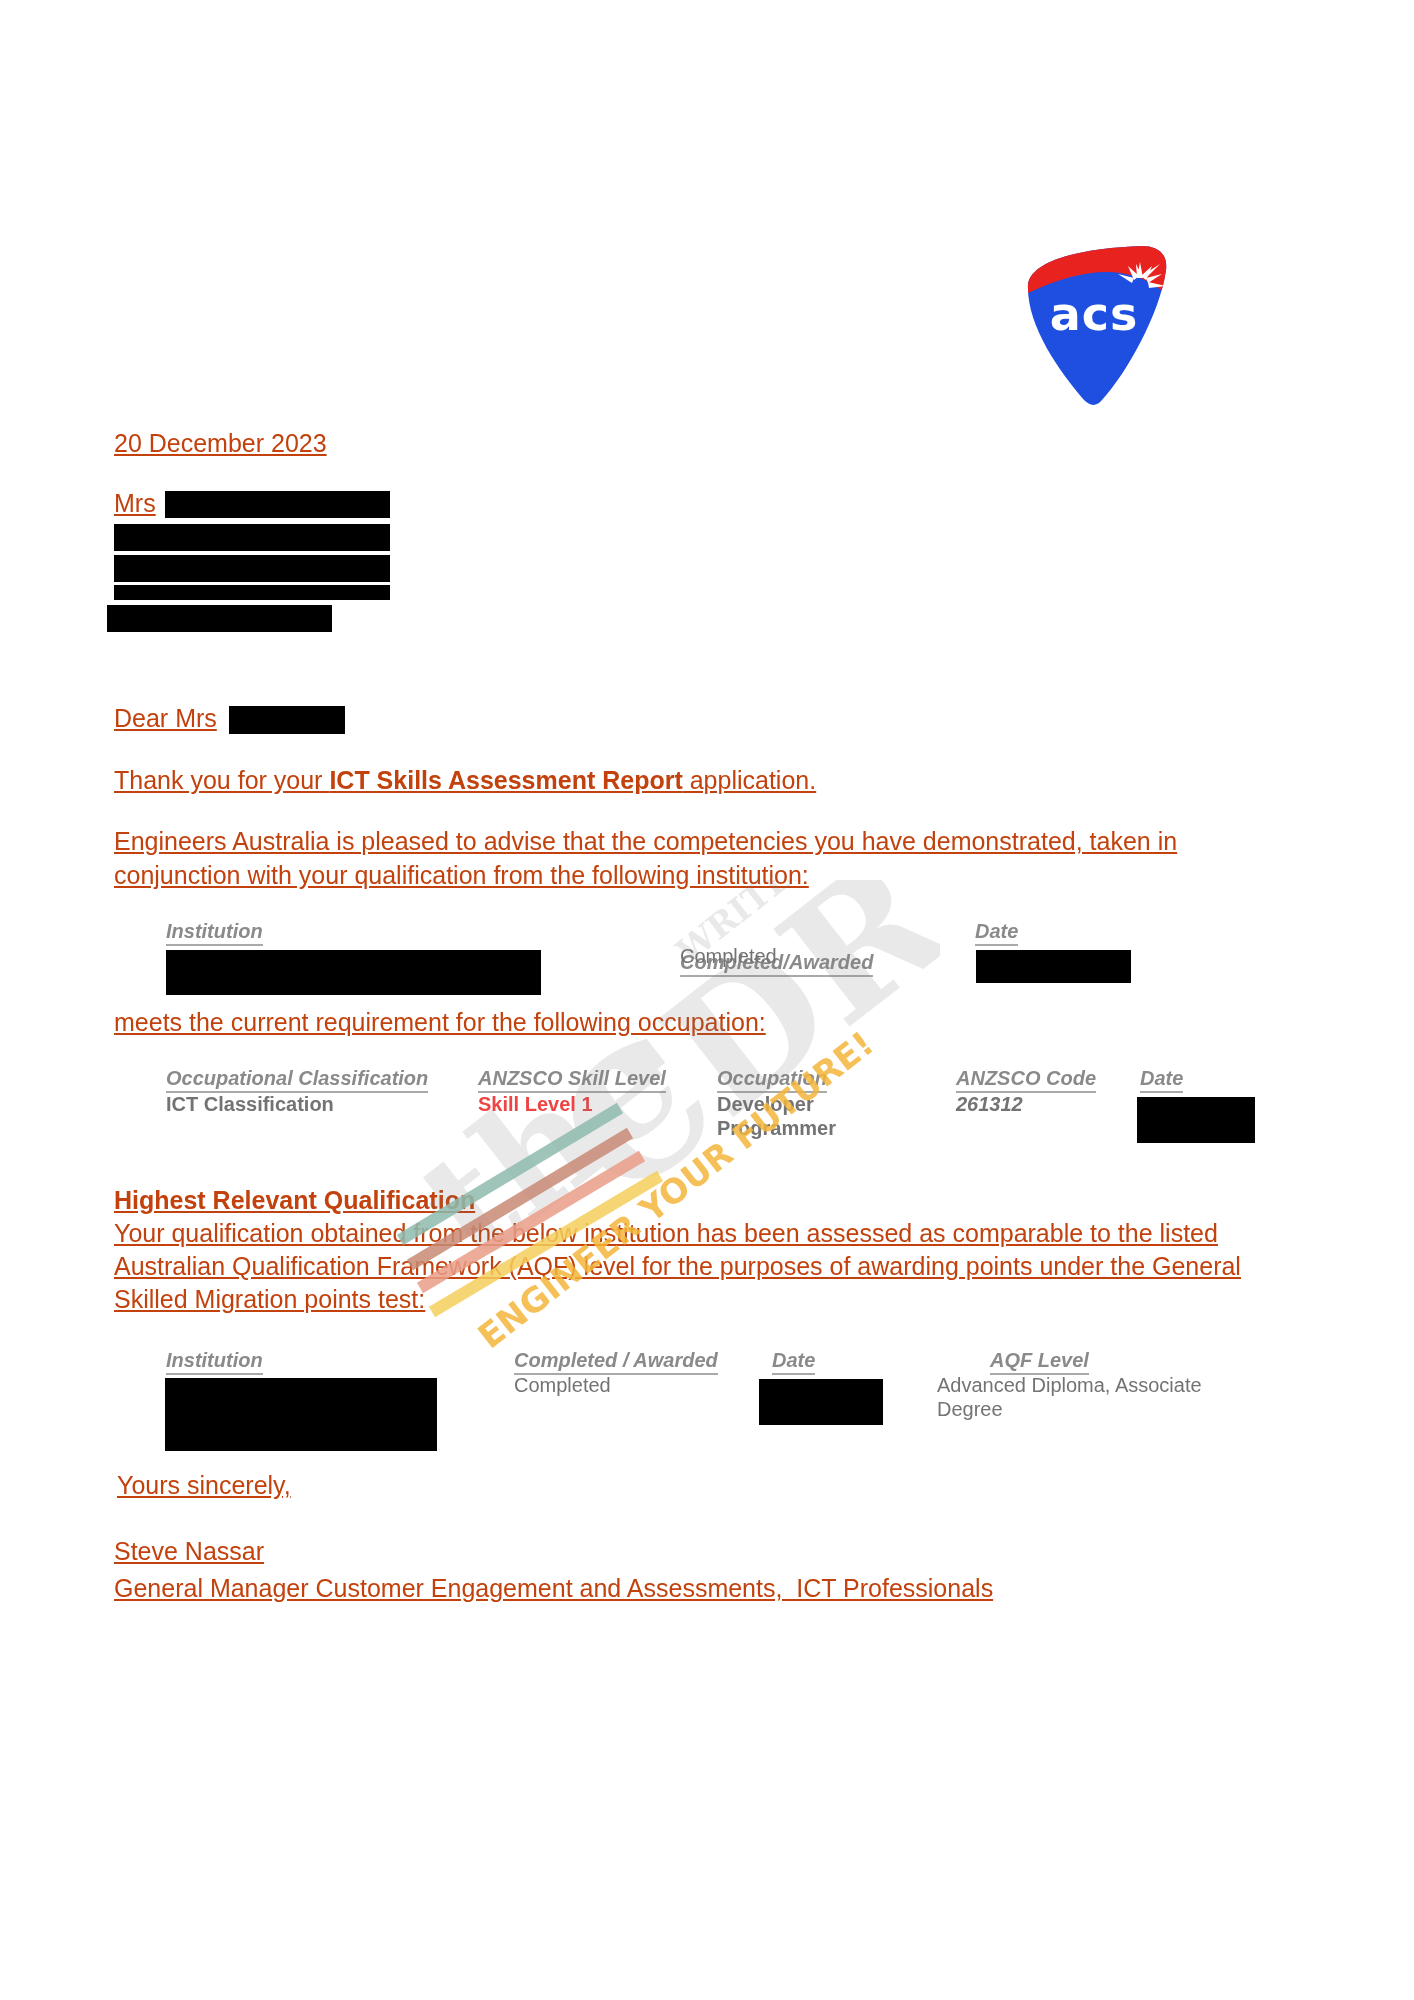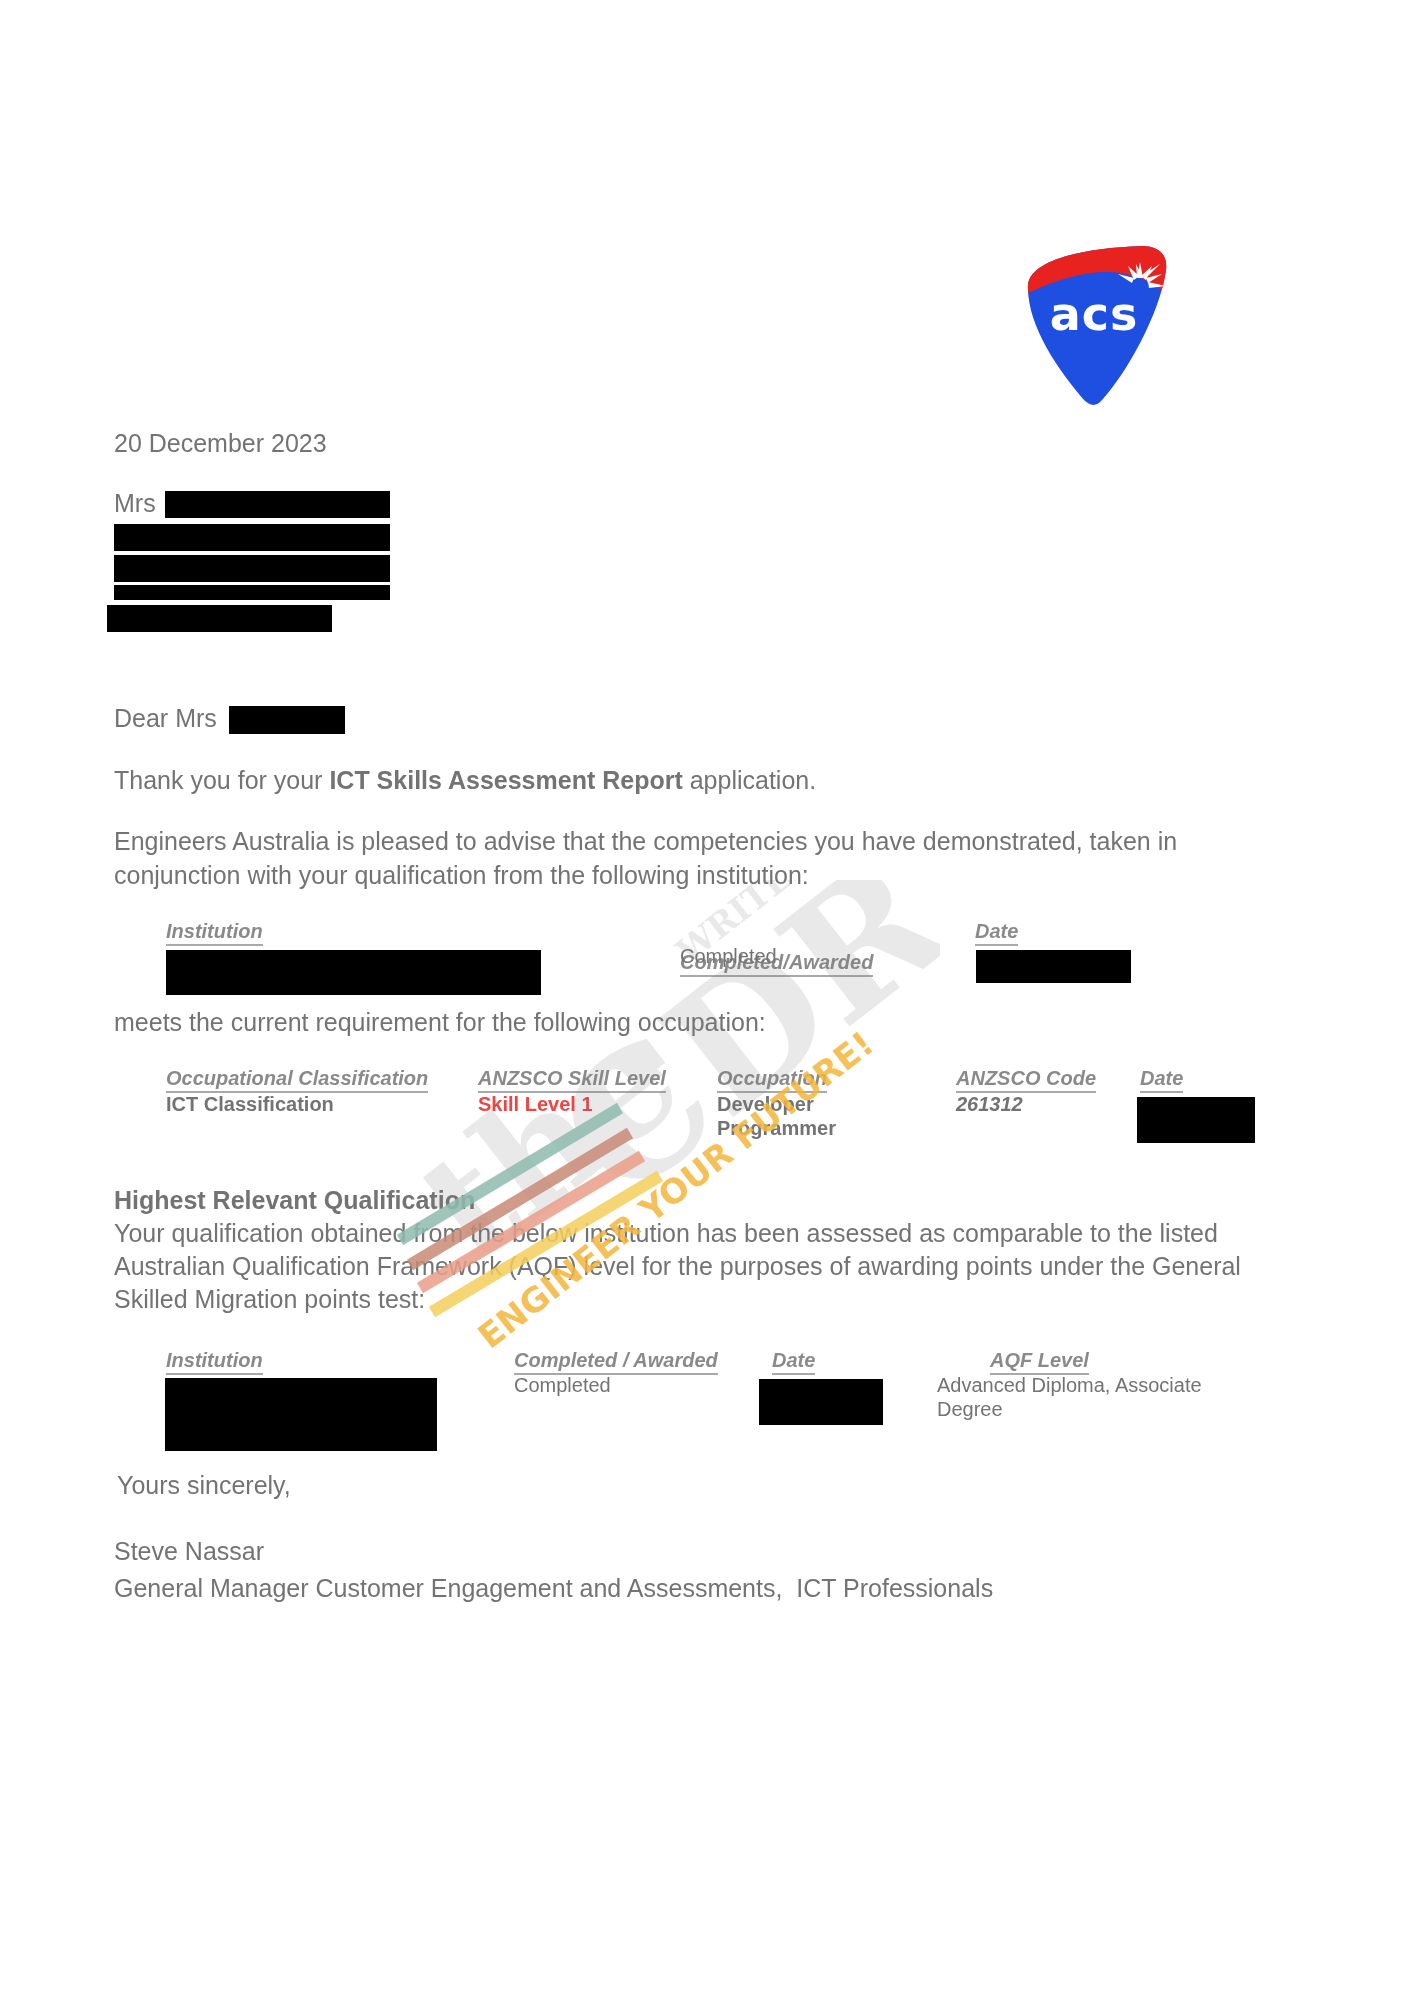--- a/index.html
+++ b/index.html
@@ -1,18 +1,18 @@
 <!DOCTYPE html>
 <html><head>
 <meta charset="utf-8">
 <style>
   html, body { margin:0; padding:0; background:#ffffff; }
   body { width:1414px; height:2000px; position:relative; overflow:hidden; font-family:"Liberation Sans", sans-serif; color:#111; }
   .abs { position:absolute; }
-  .body-text { font-size:25px; line-height:33px; color:#737373; white-space:nowrap; }
+  .body-text { font-size:25px; line-height:33px; color:#c2410c; white-space:nowrap;text-decoration:underline; }
   .redact { position:absolute; background:#000; }
   .col-head { position:absolute; font-size:20px; font-weight:bold; font-style:italic; color:#8a8a8a; border-bottom:2px solid #a9a9a9; line-height:24px; padding-bottom:1px; white-space:nowrap; }
   .col-val { position:absolute; font-size:20px; line-height:24px; color:#737373; white-space:nowrap; }
   .col-val.bold { font-weight:bold; }
   .col-val.italicbold { font-weight:bold; font-style:italic; }
   .watermark { position:absolute; pointer-events:none; }
   .logo { position:absolute; left:1022px; top:244px; width:146px; height:162px; }
 </style>
 </head>
 <body>

